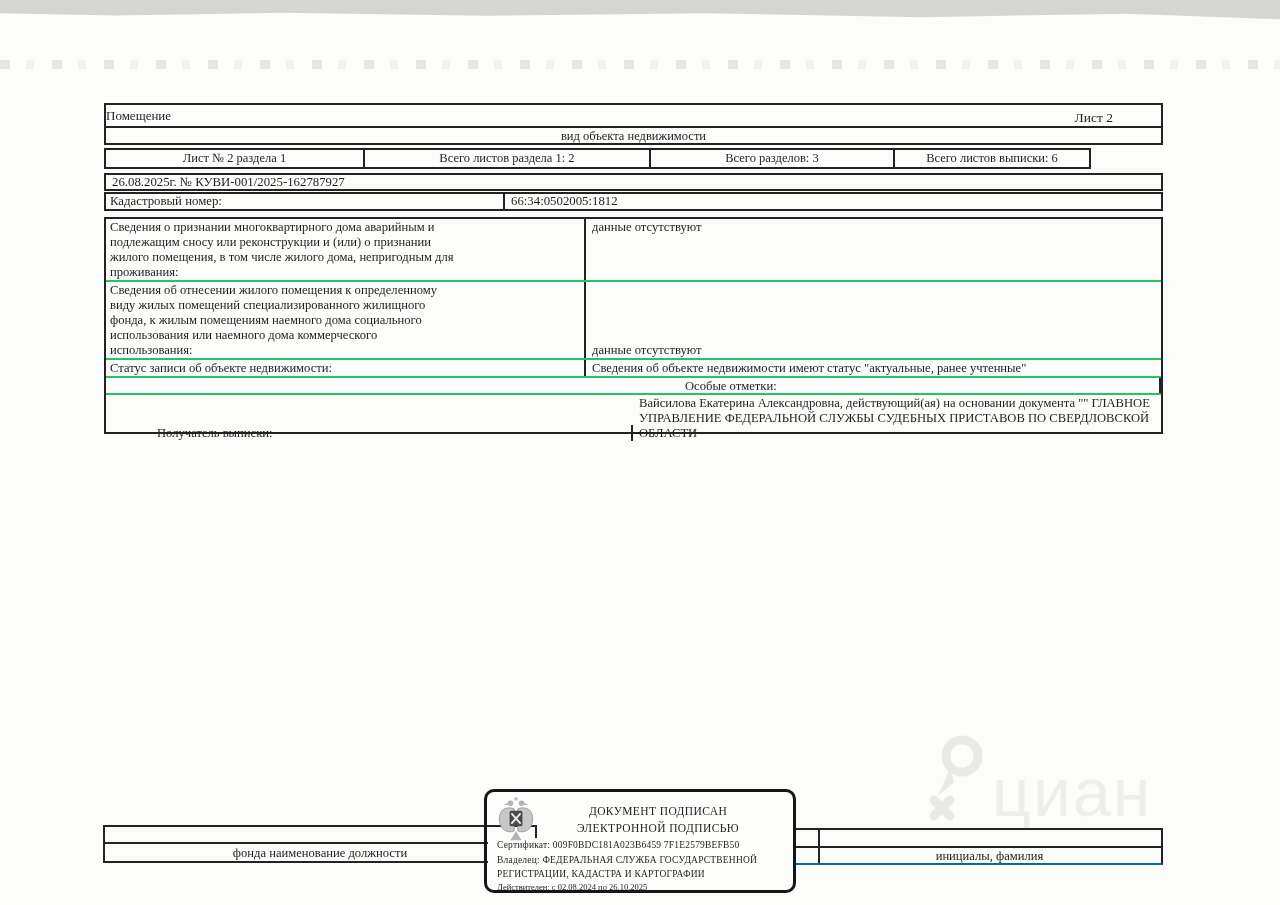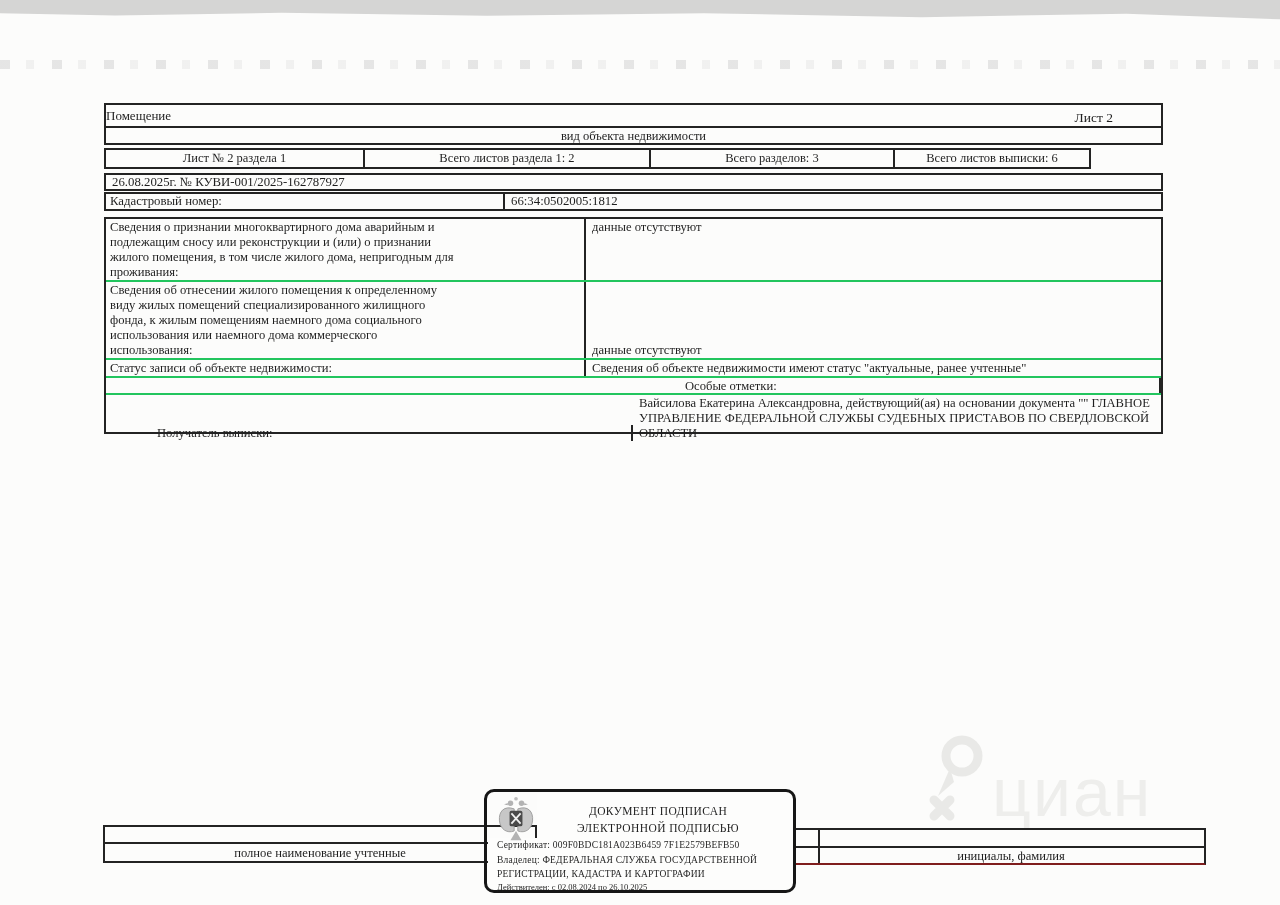--- a/index.html
+++ b/index.html
@@ -54,22 +54,22 @@
   .watermark { position:absolute; left:928px; top:712px; width:260px; height:110px;
     display:flex; align-items:flex-end; gap:6px; pointer-events:none; }
   .wm-text { font-family:"Liberation Sans","DejaVu Sans",sans-serif; font-weight:normal;
     font-size:68px; line-height:60px; color:rgba(150,150,140,.13); letter-spacing:2px; }
   .wm-pin { opacity:.16; }
 
   
   .sig-left { left:103px; top:825px; width:434px; height:38px; }
   .sig-top { height:15px; }
   .sig-cap { border-top:2px solid #232323; height:19px; line-height:18px; text-align:center; font-size:12.6px; }
-  .sig-right { position:absolute; left:794px; top:828px; width:412px; height:37px;
-    border-top:2px solid #232323; border-right:2px solid #232323; border-bottom:2px solid #7f1d1d; }
+  .sig-right { position:absolute; left:794px; top:828px; width:369px; height:37px;
+    border-top:2px solid #232323; border-right:2px solid #232323; border-bottom:2px solid #0369a1; }
   .sig-right .vline { position:absolute; left:24px; top:0; width:2px; height:100%; background:#232323; }
   .sig-right .sig-top { height:16px; }
   .sig-right .sig-cap { padding-left:24px; height:17px; line-height:16px; }
 
   
   .stamp { position:absolute; left:484px; top:789px; width:312px; height:104px;
     border:3px solid #161616; border-radius:10px; }
   .stamp-white-r { position:absolute; left:50px; top:1px; right:1px; bottom:1px; background:#fdfdfc; border-radius:0 7px 7px 0; }
   .stamp-white-b { position:absolute; left:1px; top:46px; width:50px; bottom:1px; background:#fdfdfc; border-radius:0 0 0 7px; }
   .stamp-eagle { position:absolute; left:10px; top:4px; }
@@ -142,21 +142,21 @@
     <svg class="wm-pin" width="58" height="92" viewBox="0 0 58 92">
       <circle cx="34" cy="26" r="16" fill="none" stroke="#8a8a82" stroke-width="9"></circle>
       <path d="M22 38 L10 66 L26 52 Z" fill="#8a8a82"></path>
       <path d="M6 70 L22 86 M22 70 L6 86" stroke="#8a8a82" stroke-width="9" stroke-linecap="round"></path>
     </svg>
     <span class="wm-text">циан</span>
   </div>
 
   <div class="bx sig-left">
     <div class="sig-top"></div>
-    <div class="sig-cap">полное наименование учтенные</div>
+    <div class="sig-cap">фонда наименование должности</div>
   </div>
 
   <div class="sig-right">
     <div class="vline"></div>
     <div class="sig-top"></div>
     <div class="sig-cap" style="border-top:2px solid #232323;">инициалы, фамилия</div>
   </div>
 
   <div class="stamp">
     <div class="stamp-white-r"></div>

